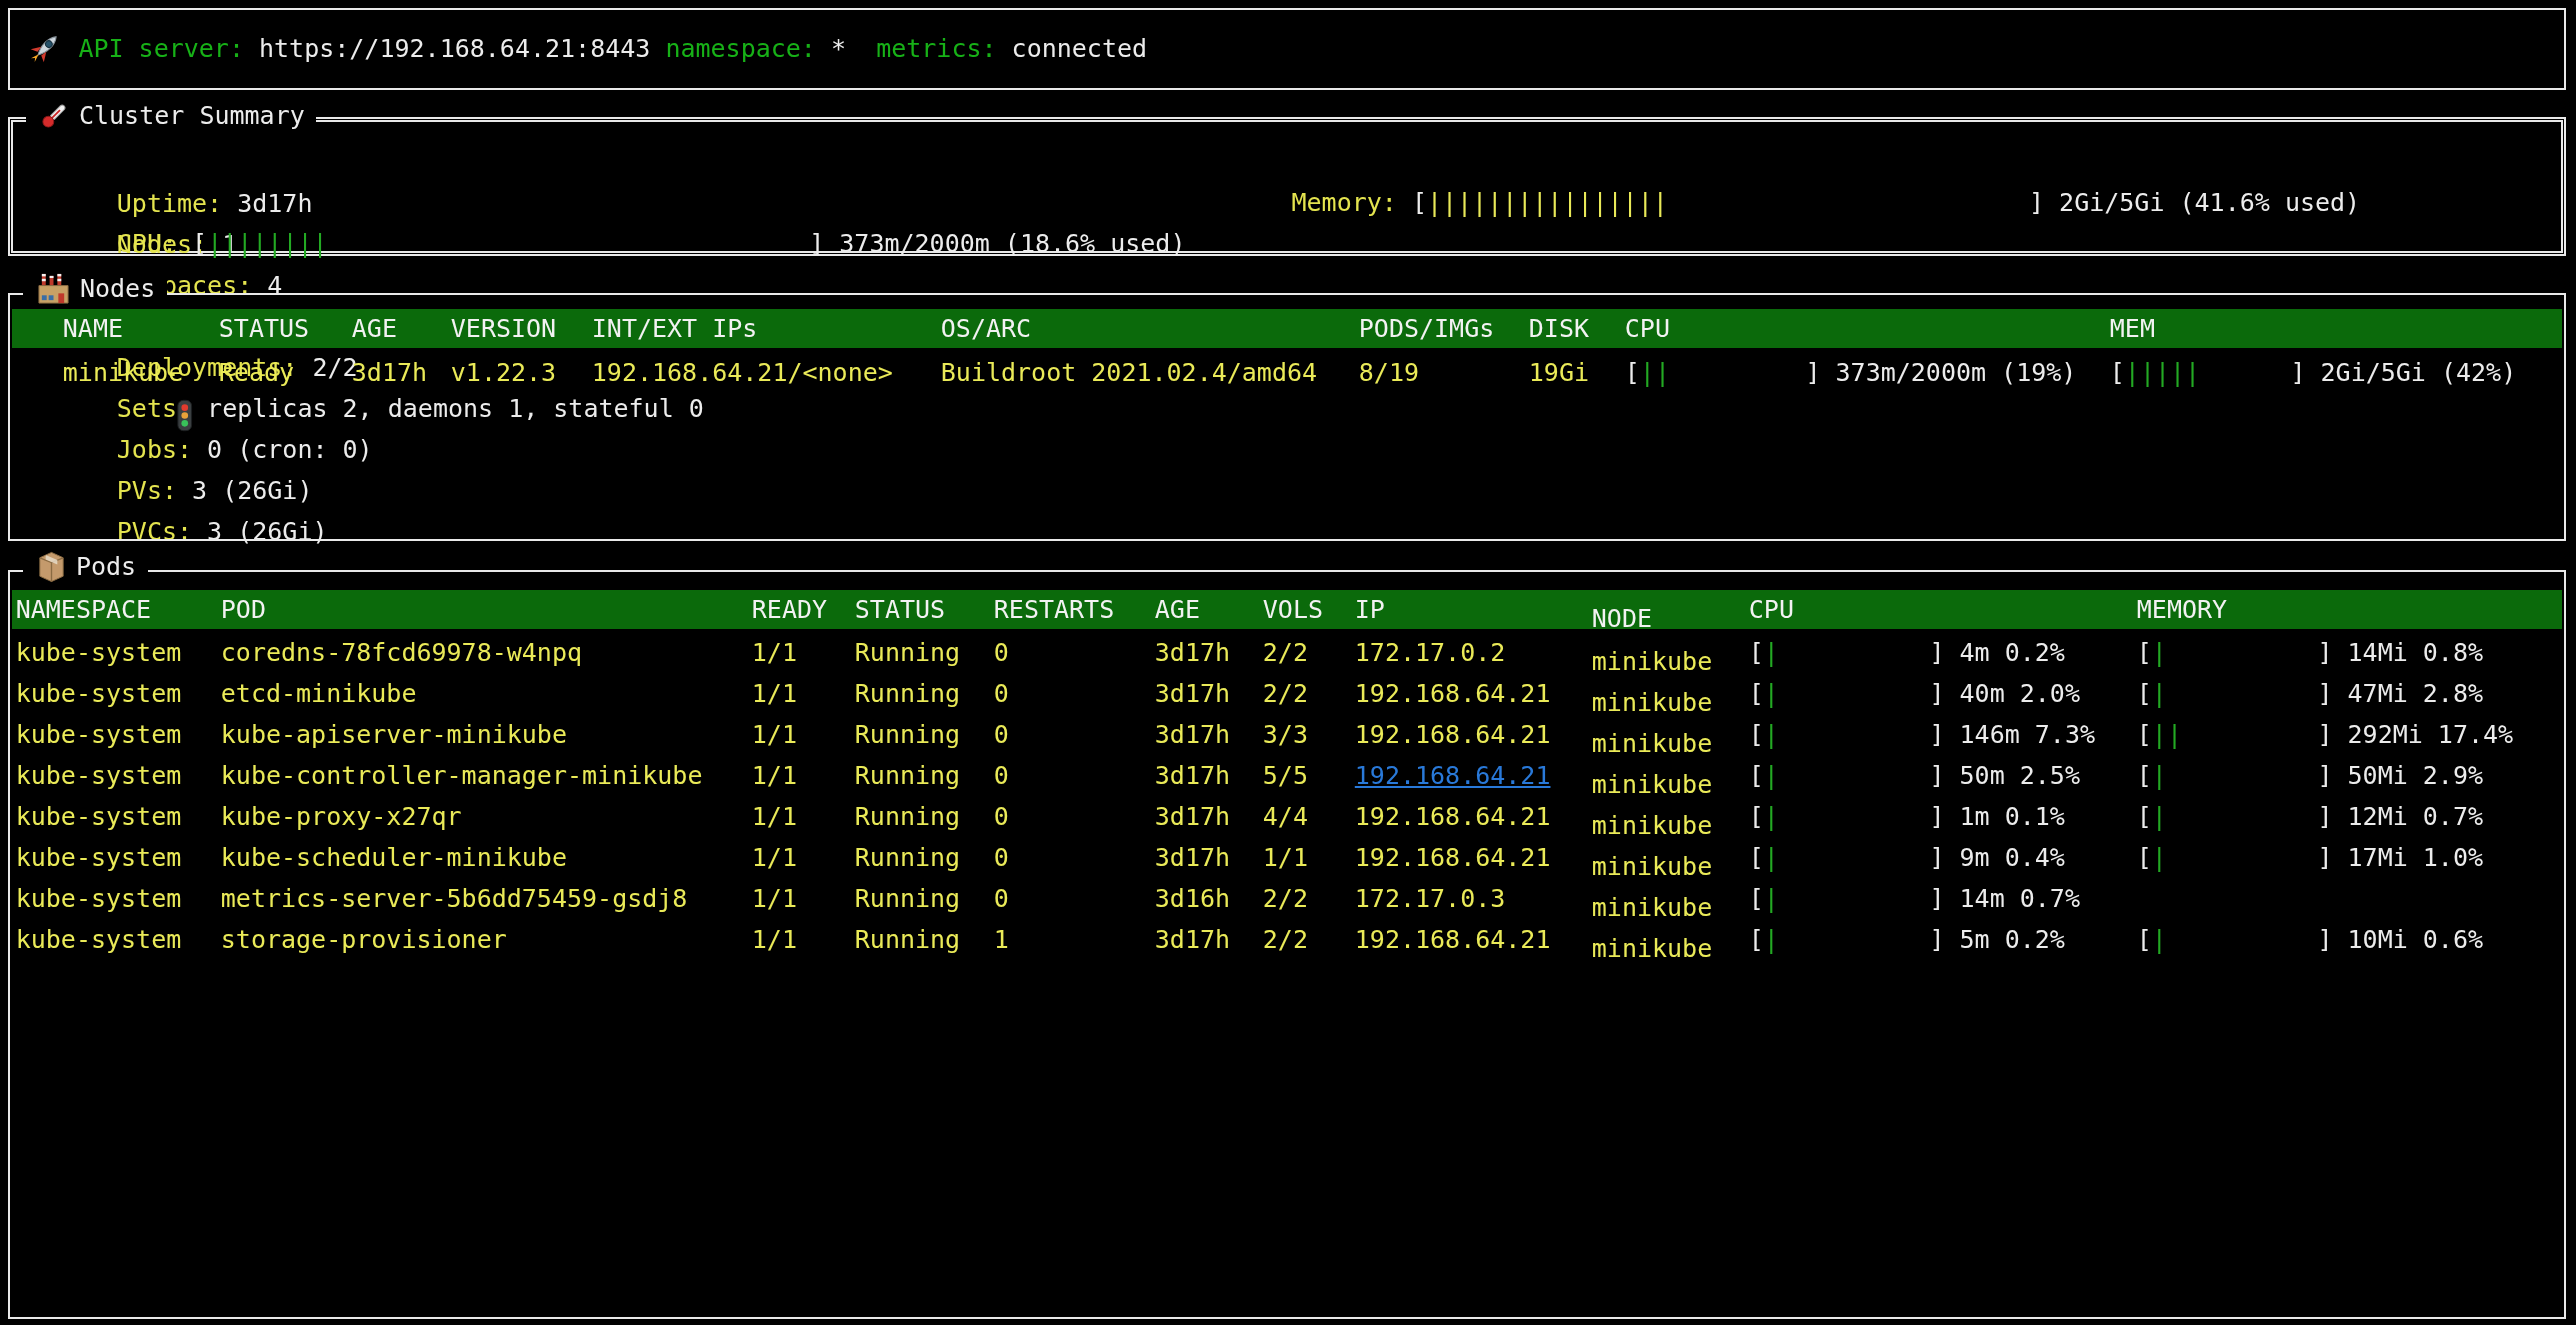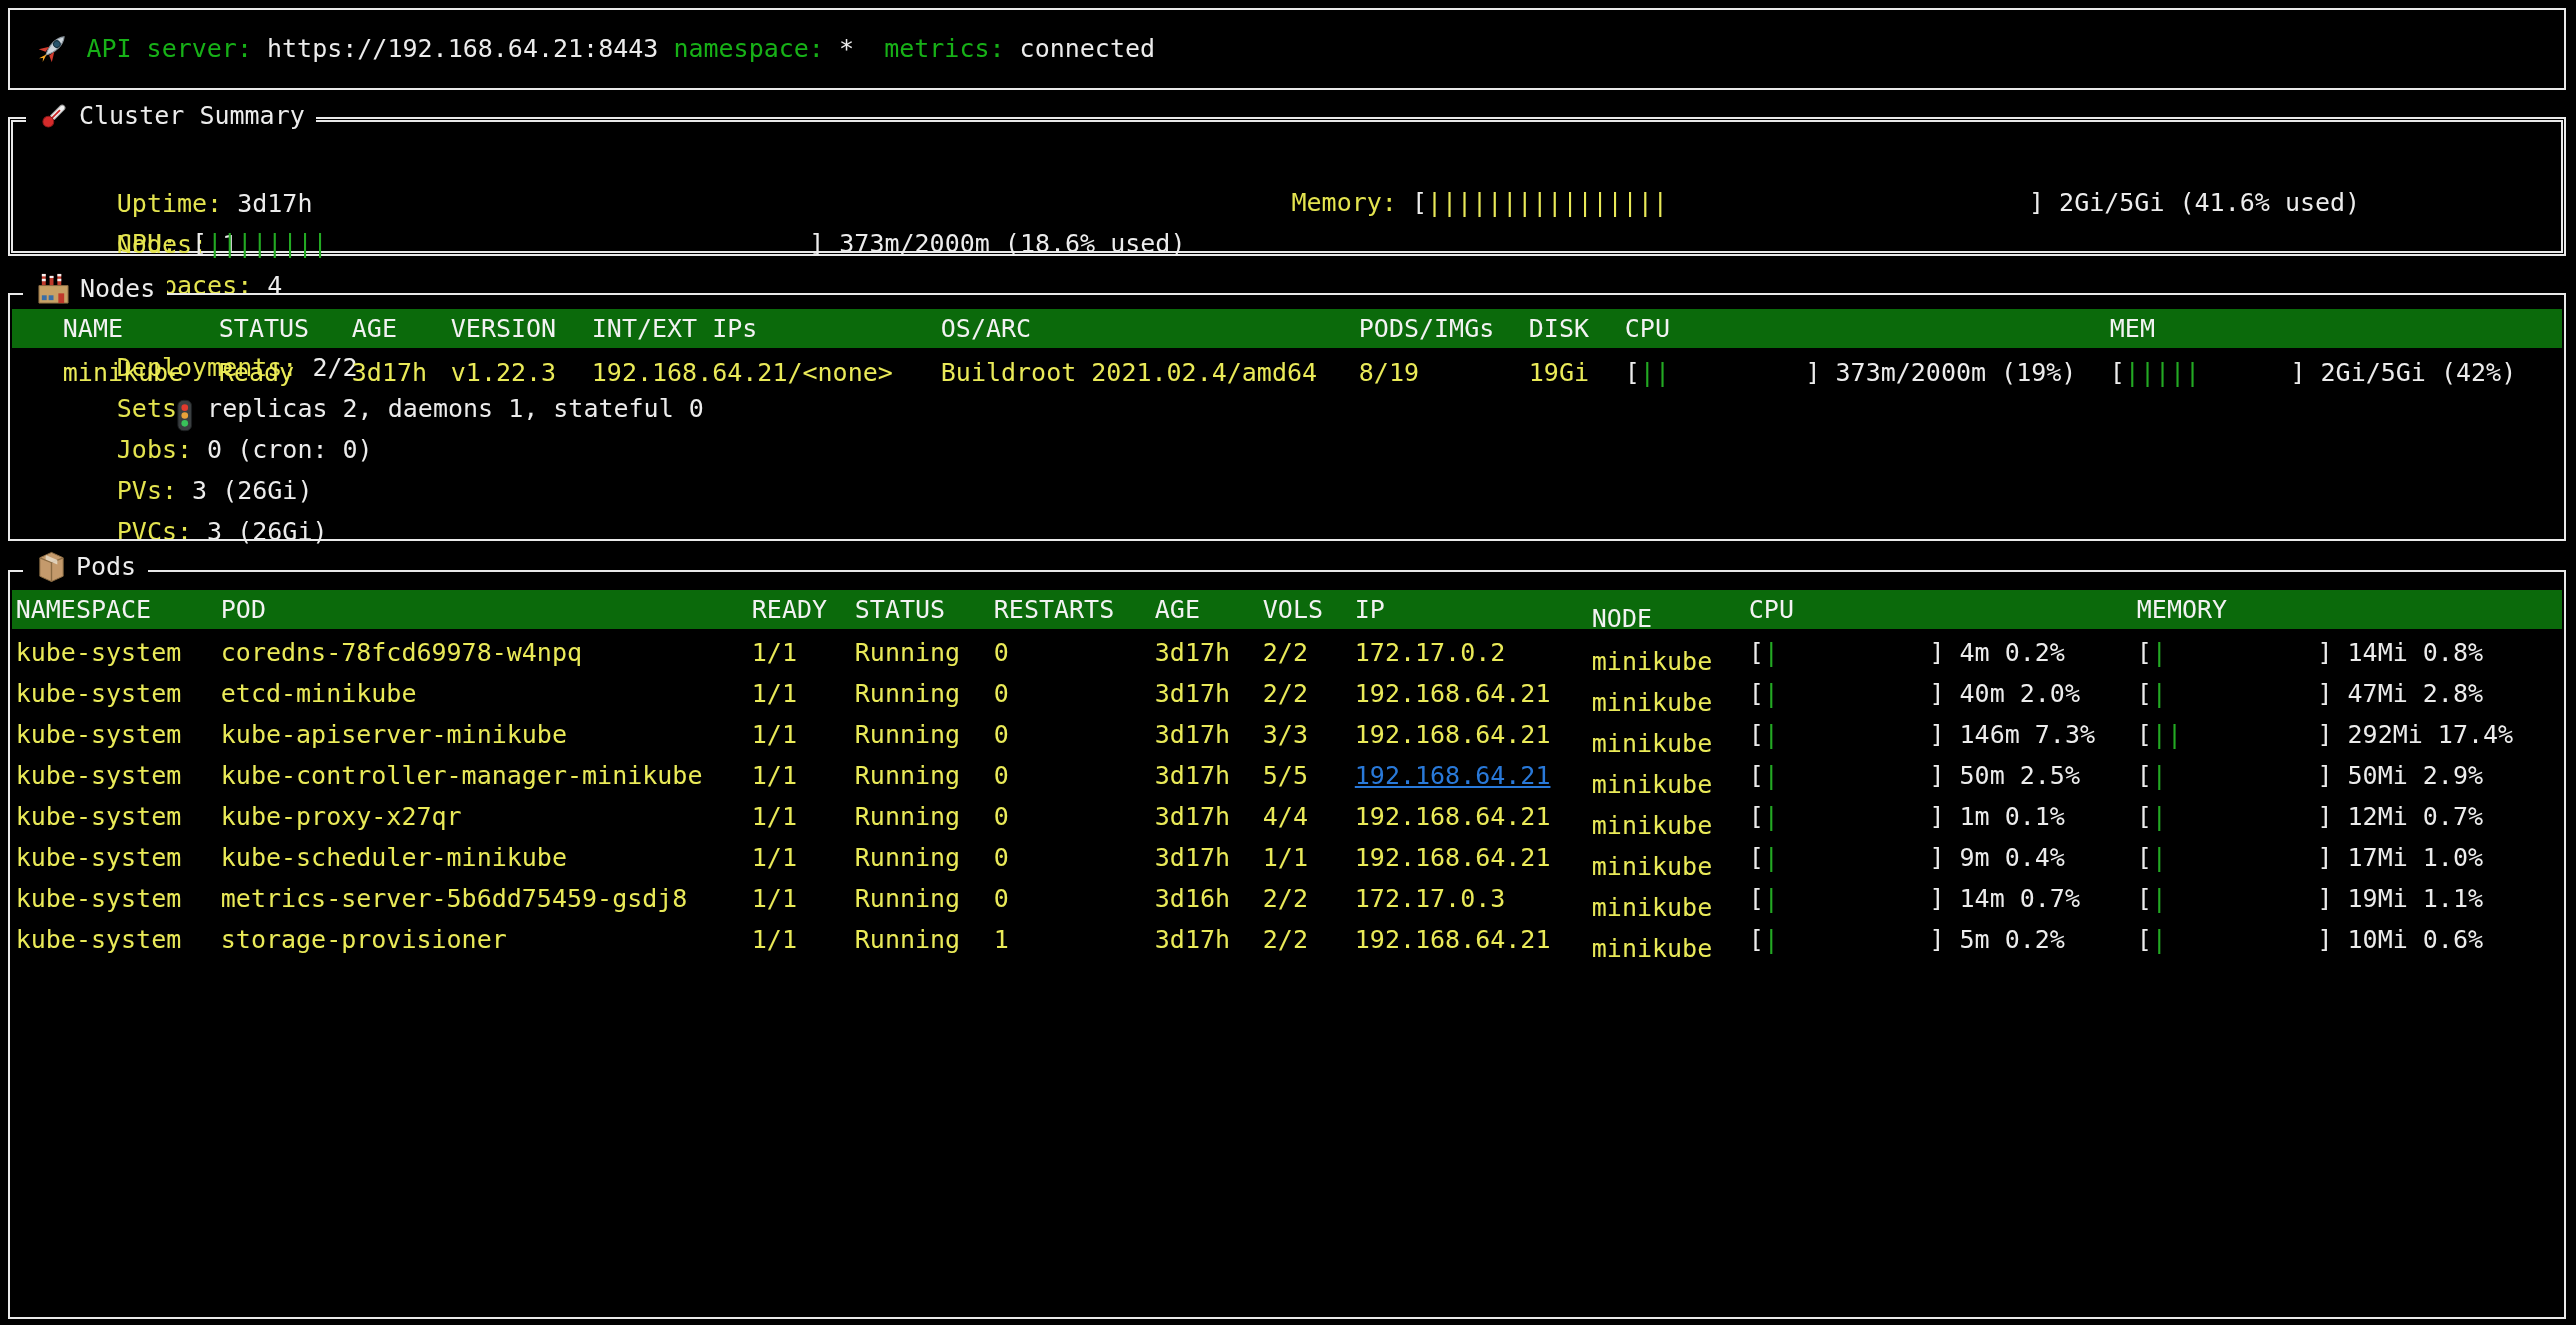--- a/index.html
+++ b/index.html
@@ -2,21 +2,21 @@
 <html style="--bg: #000000; --fg: #ececec; --border: #e9e9e9; --label-green: #17b117; --label-yellow: #e4e44f; --row-yellow: #eaea58; --header-bg: #0b6a0b; --header-fg: #f2f2f2; --bar-green: #23a923; --bar-yellow: #e8e858; --link-blue: #2979d9;"><head>
 <meta charset="utf-8">
 <style>
   html,body{margin:0;padding:0;background:#000;}
   #screen{
     position:relative;width:2576px;height:1325px;background:var(--bg,#000);
     font-family:"DejaVu Sans Mono","Liberation Mono",monospace;
     font-size:25px;color:var(--fg,#ececec);overflow:hidden;
   }
   .panel{position:absolute;left:7.8px;width:2558px;box-sizing:border-box;border:2px solid var(--border,#e9e9e9);}
-  #topbar{top:7.8px;height:82px;display:flex;align-items:center;padding-left:24px;}
+  #topbar{top:7.8px;height:82px;display:flex;align-items:center;padding-left:16px;}
   #cluster{top:117px;height:139px;border:5.9px double var(--border,#e9e9e9);}
   #nodes{top:293px;height:248px;}
   #pods{top:570px;height:749px;}
 
   .legend{position:absolute;top:-23.4px;left:13.7px;background:var(--bg,#000);padding:0 11.7px;
           display:flex;align-items:center;gap:7.8px;color:var(--fg,#ececec);white-space:pre;}
   .legend svg{flex:0 0 auto;}
 
   .g{color:var(--label-green,#17b117);}
   .y{color:var(--label-yellow,#e4e44f);}
@@ -275,21 +275,20 @@
         <span class="cell p-ns">kube-system</span>
         <span class="cell p-pod">metrics-server-5b6dd75459-gsdj8</span>
         <span class="cell p-ready">1/1</span>
         <span class="cell p-status">Running</span>
         <span class="cell p-restarts">0</span>
         <span class="cell p-age">3d16h</span>
         <span class="cell p-vols">2/2</span>
         <span class="cell p-ip">172.17.0.3</span>
         <span class="cell p-node">minikube</span>
         <span class="cell p-cpu"><span class="gauge"><span class="bars w11">|</span></span><span class="gtxt">14m 0.7%</span></span>
-        <span class="cell p-mem"><span class="gauge"><span class="bars w11">|</span></span><span class="gtxt">19Mi 1.1%</span></span>
       </div>
         <div class="row">
         <span class="cell p-ns">kube-system</span>
         <span class="cell p-pod">storage-provisioner</span>
         <span class="cell p-ready">1/1</span>
         <span class="cell p-status">Running</span>
         <span class="cell p-restarts">1</span>
         <span class="cell p-age">3d17h</span>
         <span class="cell p-vols">2/2</span>
         <span class="cell p-ip">192.168.64.21</span>

